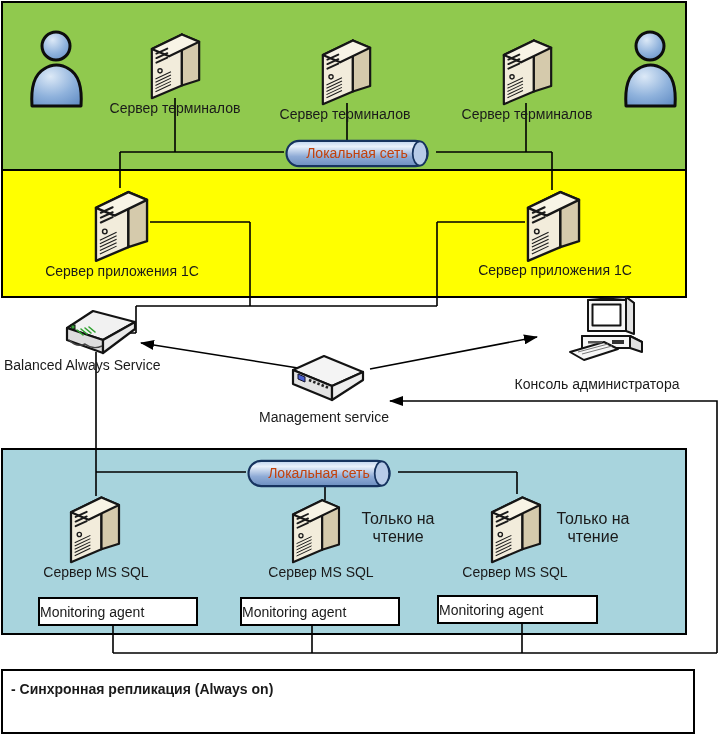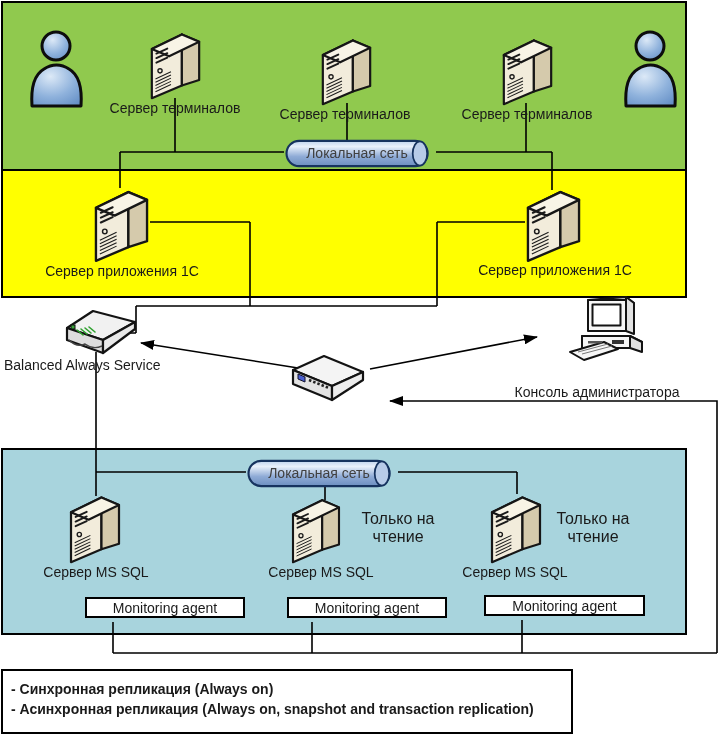--- a/index.html
+++ b/index.html
@@ -4,32 +4,32 @@
 <style>
   html,body{margin:0;padding:0;background:#ffffff;}
   #stage{
     position:relative;width:720px;height:738px;background:#ffffff;overflow:hidden;
     font-family:"Liberation Sans", sans-serif;color:#1a1a1a;padding-left:15px;
   }
   .sect{position:absolute;border:2px solid #000;box-sizing:border-box;}
   .sect.green{left:1px;top:1px;width:686px;height:170px;background:var(--section_terminals,#90C94E);}
   .sect.yellow{left:1px;top:169px;width:686px;height:129px;background:var(--section_app,#FFFF00);}
   .sect.blue{left:1px;top:448px;width:686px;height:187px;background:var(--section_sql,#A8D4DD);}
-  .legendbox{position:absolute;left:1px;top:669px;width:572px;height:65px;background:#fff;
+  .legendbox{position:absolute;left:1px;top:669px;width:694px;height:65px;background:#fff;
     border:2px solid #000;box-sizing:border-box;padding:8px 8px 0 8px;}
   .legend-line{font-size:14px;font-weight:bold;line-height:20px;white-space:nowrap;}
   svg.wires{position:absolute;left:0;top:0;z-index:2;}
   .ic{position:absolute;z-index:3;}
   .lbl{position:absolute;z-index:4;font-size:14px;text-align:center;line-height:16px;white-space:nowrap;}
   .lbl.left{text-align:left;}
   .note{position:absolute;z-index:4;font-size:16px;text-align:center;line-height:18px;width:84px;}
-  .agent-box{position:absolute;z-index:4;height:21px;background:#fff;border:2px solid #000;
-    box-sizing:border-box;display:flex;align-items:center;justify-content:center;font-size:14px;margin-left:47px;}
+  .agent-box{position:absolute;z-index:4;height:29px;background:#fff;border:2px solid #000;
+    box-sizing:border-box;display:flex;align-items:center;justify-content:flex-start;font-size:14px;}
   .cyl{position:absolute;z-index:3;}
-  .cyl-label{position:absolute;z-index:4;font-size:14px;color:#404040;text-align:center;line-height:29px;}
+  .cyl-label{position:absolute;z-index:4;font-size:14px;color:#c2410c;text-align:center;line-height:29px;}
 </style>
 </head>
 <body>
 
 <div id="stage">
 
   <svg width="0" height="0" style="position:absolute" aria-hidden="true">
     <defs>
       <radialGradient id="pg" cx="0.38" cy="0.28" r="0.9">
         <stop offset="0" stop-color="#DCE9F7"></stop>
@@ -179,25 +179,26 @@
   <div class="lbl" style="left:465px;top:262px;width:180px">Сервер приложения 1С</div>
 
   <svg class="ic" style="left:63px;top:306px" width="76" height="52">
       <use href="#sym-balancer"></use>
     </svg>
   <div class="lbl left" style="left:4px;top:357px;width:200px">Balanced Always Service</div>
 
   <svg class="ic" style="left:288px;top:352px" width="80" height="58">
       <use href="#sym-mgmt"></use>
     </svg>
+  <div class="lbl" style="left:244px;top:409px;width:160px">Management service</div>
 
   <svg class="ic" style="left:568px;top:294px" width="84" height="72">
       <use href="#sym-console"></use>
     </svg>
-  <div class="lbl" style="left:497px;top:384px;width:200px">Консоль администратора</div>
+  <div class="lbl" style="left:497px;top:376px;width:200px">Консоль администратора</div>
 
   <svg class="cyl" style="left:244px;top:459px" width="156" height="29">
       <use href="#sym-cylinder"></use>
     </svg>
   <div class="cyl-label" style="left:248px;top:459px;width:142px">Локальная сеть</div>
 
   <svg class="ic" style="left:68px;top:492px" width="54" height="72">
       <use href="#sym-server"></use>
     </svg>
   <svg class="ic" style="left:290px;top:495px" width="52" height="69">
@@ -219,16 +220,15 @@
   </div>
   <div class="agent-box" style="left:240px;top:597px;width:160px">
     <span>Monitoring agent</span>
   </div>
   <div class="agent-box" style="left:437px;top:595px;width:161px">
     <span>Monitoring agent</span>
   </div>
 
   <div class="legendbox">
     <div class="legend-line">- Синхронная репликация (Always on)</div>
-    <div class="legend-line">- Асинхронная репликация (Always on, snapshot and transaction replication)</div>
   </div>
 
 </div>
 
 </body></html>

